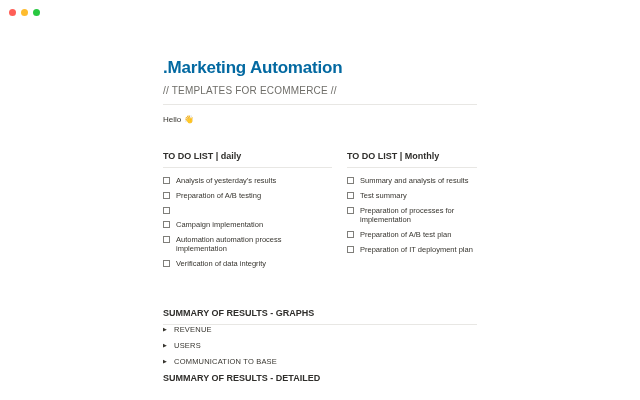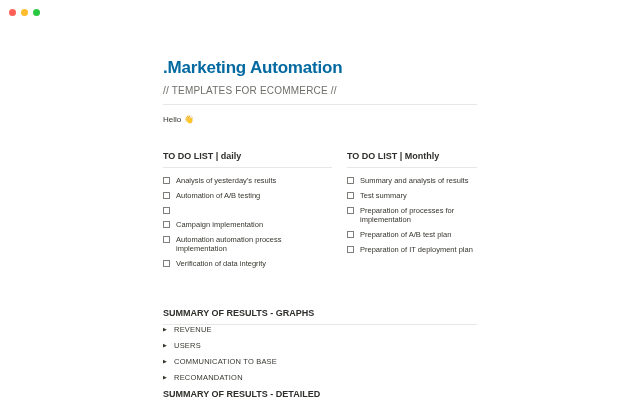--- a/index.html
+++ b/index.html
@@ -67,21 +67,21 @@
 
     <div class="col-daily">
       <div class="col-heading">TO DO LIST | daily</div>
       <div class="todo-list">
         <div class="todo-item">
           <div class="checkbox"></div>
           <span>Analysis of yesterday's results</span>
         </div>
         <div class="todo-item">
           <div class="checkbox"></div>
-          <span>Automation of A/B testing</span>
+          <span>Preparation of A/B testing</span>
         </div>
         <div class="todo-item">
           <div class="checkbox"></div>
         </div>
         <div class="todo-item">
           <div class="checkbox"></div>
           <span>Campaign implementation</span>
         </div>
         <div class="todo-item">
           <div class="checkbox"></div>
@@ -130,22 +130,18 @@
         <span>REVENUE</span>
       </div>
       <div class="toggle-item">
         <span class="toggle-arrow">▶</span>
         <span>USERS</span>
       </div>
       <div class="toggle-item">
         <span class="toggle-arrow">▶</span>
         <span>COMMUNICATION TO BASE</span>
       </div>
-      <div class="toggle-item">
-        <span class="toggle-arrow">▶</span>
-        <span>RECOMANDATION</span>
-      </div>
     </div>
   </div>
 
   <div class="detailed-heading">SUMMARY OF RESULTS - DETAILED</div>
 
 </div>
 
 </body></html>

